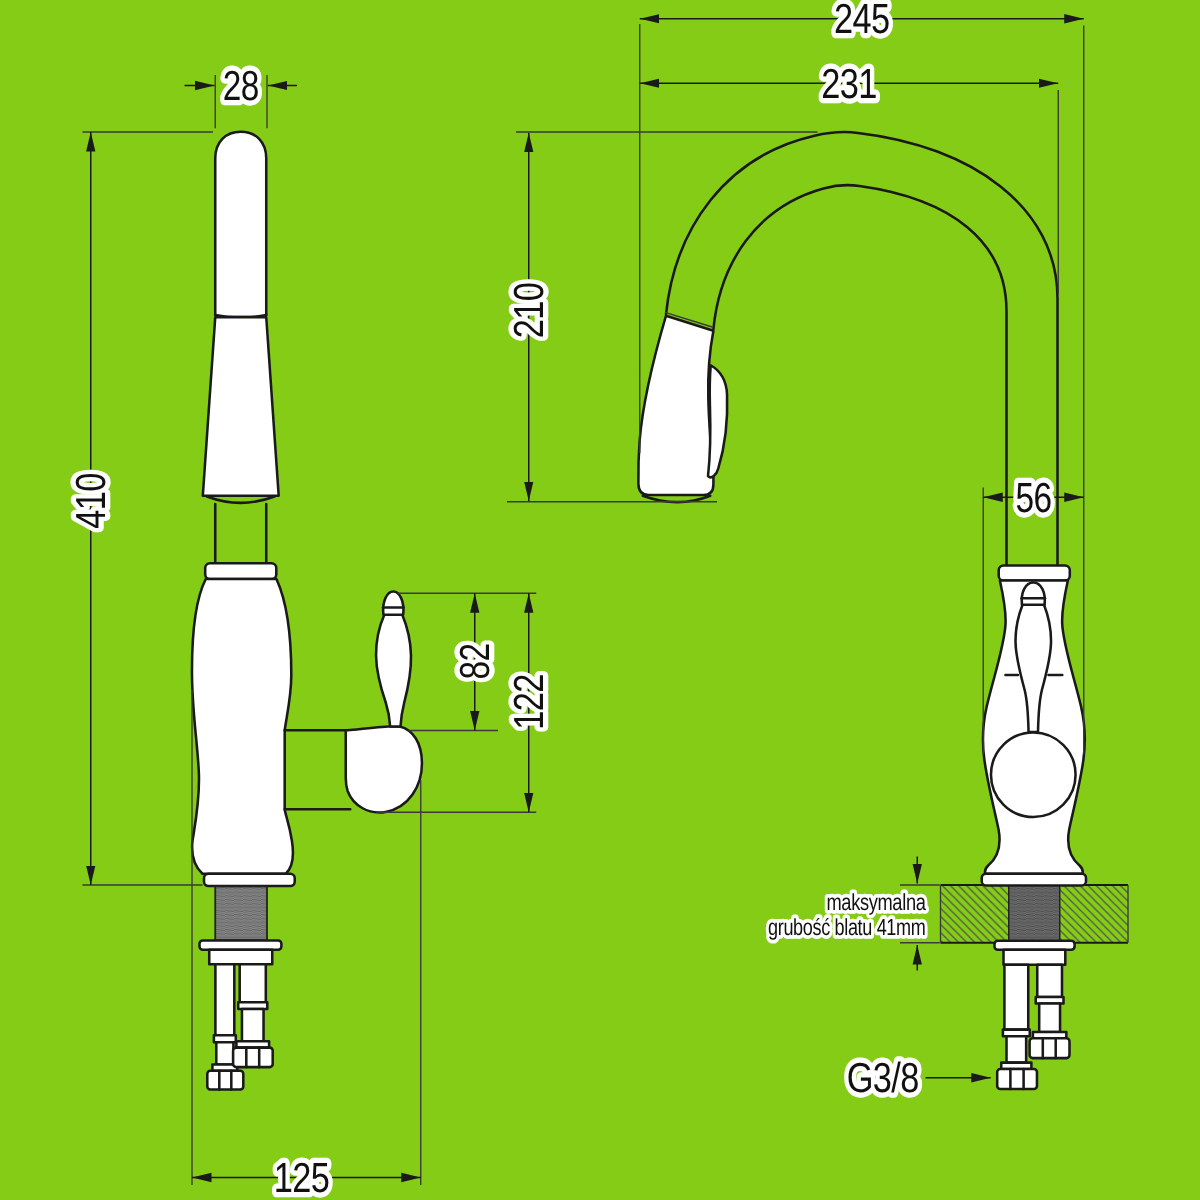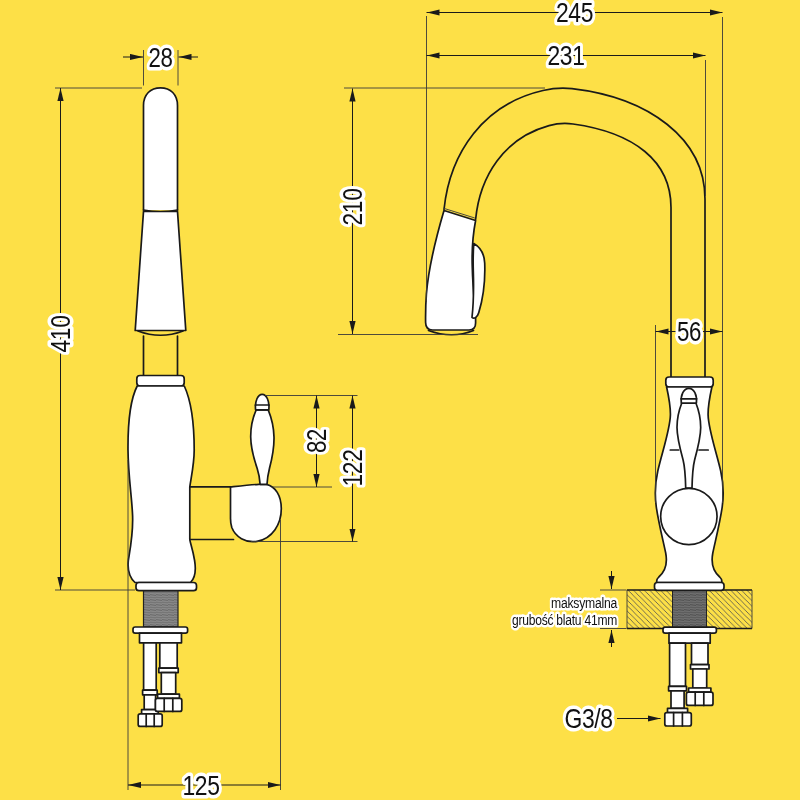--- a/index.html
+++ b/index.html
@@ -1,16 +1,16 @@
 <!DOCTYPE html>
 <html><head>
 <meta charset="utf-8">
 <style>
   html,body{margin:0;padding:0;background:#ffffff;}
-  .stage{position:relative;width:800px;height:800px;background:#fde047;overflow:hidden;}
+  .stage{position:relative;width:800px;height:800px;background:#84cc16;overflow:hidden;}
   svg{display:block;}
   .outline{fill:none;stroke:#1a1a1a;stroke-width:1.7;stroke-linecap:round;stroke-linejoin:round;}
   .outline-f{fill:#ffffff;stroke:#1a1a1a;stroke-width:1.7;stroke-linecap:round;stroke-linejoin:round;}
   .thin{fill:none;stroke:#3a3a3a;stroke-width:0.9;}
   .dimline{fill:none;stroke:#1a1a1a;stroke-width:1;}
   .edge{fill:none;stroke:#1a1a1a;stroke-width:1.4;}
   .dim{font-family:"Liberation Sans","DejaVu Sans",sans-serif;font-size:28px;letter-spacing:-0.5px;
        fill:#111;paint-order:stroke;stroke:#ffffff;stroke-width:7px;stroke-linejoin:round;}
   .dim-sm{font-family:"Liberation Sans","DejaVu Sans",sans-serif;font-size:15.5px;letter-spacing:-0.3px;
        fill:#111;paint-order:stroke;stroke:#ffffff;stroke-width:5px;stroke-linejoin:round;}

